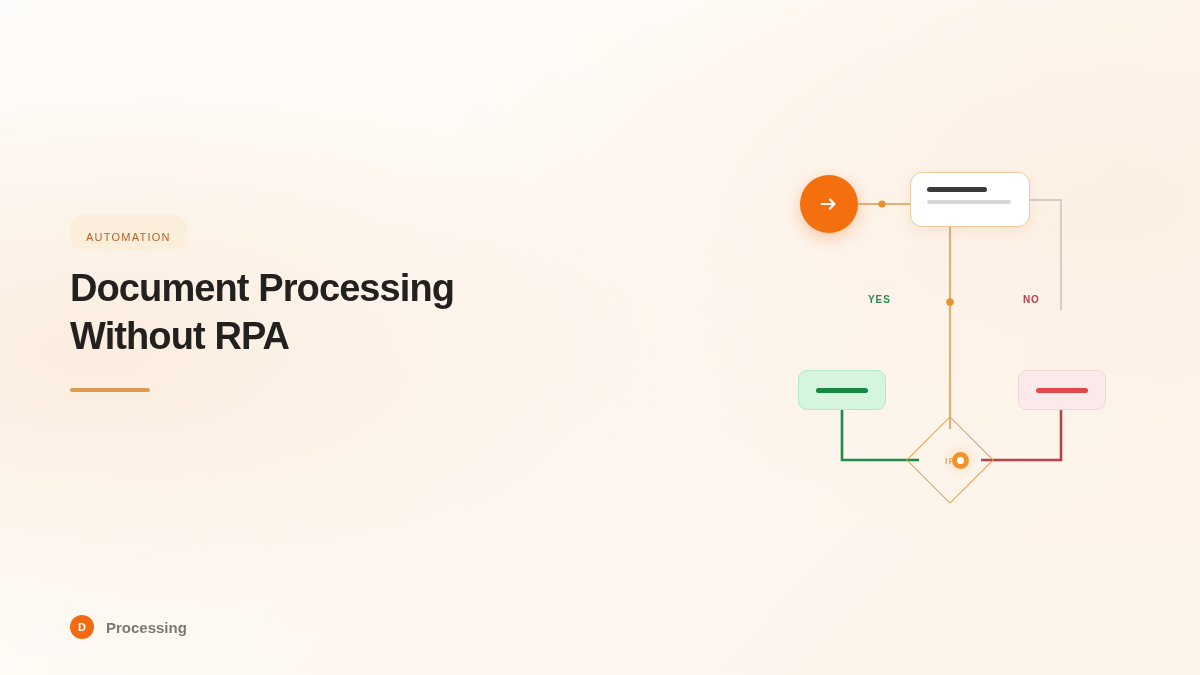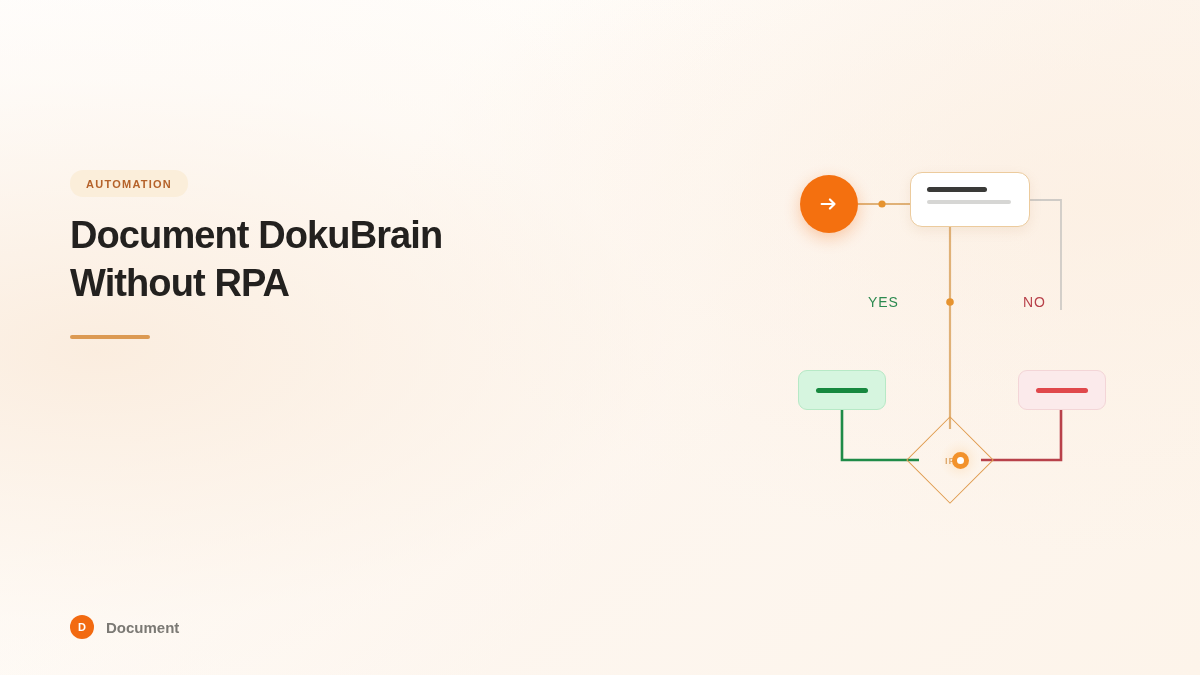--- a/index.html
+++ b/index.html
@@ -22,24 +22,25 @@
   
   #left-col {
     position:absolute; left:70px; top:170px; width:520px;
   }
 
   #badge {
     display:inline-block;
     background:#fbeeda;
     color:#b5622a;
     font-size:11px;
-    font-weight:bold;
+    font-weight:normal;
     letter-spacing:1.25px;
-    padding:8px 16px 7px 16px;
+    padding:16px 16px 7px 16px;
     border-radius:13px;
+    margin-top:45px;
   }
 
   #headline {
     margin-top:14px;
     font-size:38px;
     font-weight:bold;
     line-height:48px;
     letter-spacing:-0.9px;
     color:#23211f;
     white-space:pre-line;
@@ -108,21 +109,21 @@
   #decision-label {
     position:absolute; left:139px; top:279px;
     width:62px; height:62px;
     display:flex; align-items:center; justify-content:center;
     font-size:9.5px; font-weight:bold; letter-spacing:0.7px;
     color:#cf8b3f;
   }
 
   
   .branch-label {
-    position:absolute; font-size:14px; font-weight:normal; letter-spacing:0.9px;
+    position:absolute; font-size:10px; font-weight:bold; letter-spacing:0.9px;
   }
   #yes-label { left:88px; top:144px; color:#2c8a50; }
   #no-label  { left:243px; top:144px; color:#b8414a;text-align:right; }
 
   
   #yes-box {
     left:18px; top:220px; width:88px; height:40px;
     background:#d6f5df; border:1.4px solid #b7e9c6; border-radius:9px;
     display:flex; align-items:center; justify-content:center;
   }
@@ -149,29 +150,29 @@
 </style>
 </head>
 <body>
 
 <div id="slide">
 
   <div id="left-col">
 
     <div id="badge">AUTOMATION</div>
 
-    <div id="headline">Document DokuBrain
+    <div id="headline">Document Processing
 Without RPA</div>
 
     <div id="accent-rule"></div>
   </div>
 
   <div id="footer">
     <div id="logo-mark">D</div>
-    <div id="logo-text">Document</div>
+    <div id="logo-text">Processing</div>
   </div>
 
   <div id="diagram">
 
     <svg id="wires" viewBox="0 0 340 360" xmlns="http://www.w3.org/2000/svg">
 
       <line x1="78" y1="54" x2="130" y2="54" stroke="#e0b177" stroke-width="2.2"></line>
       <circle cx="102" cy="54" r="3.6" fill="#e6932f"></circle>
 
       <line x1="170" y1="77" x2="170" y2="279" stroke="#e0b177" stroke-width="2.2"></line>

